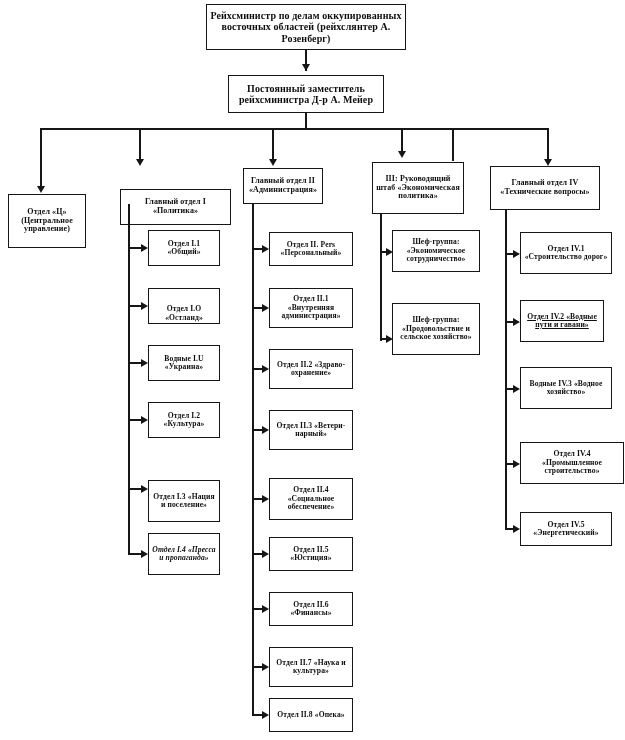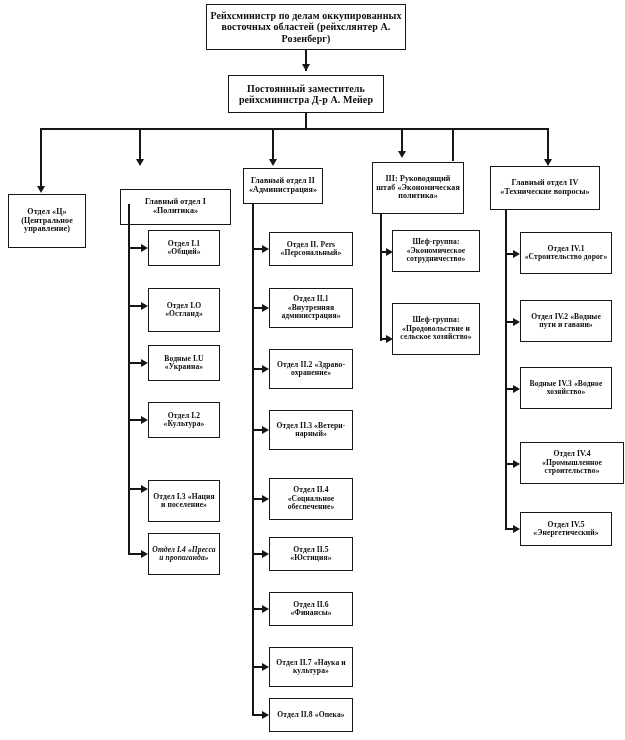--- a/index.html
+++ b/index.html
@@ -108,21 +108,21 @@
     <span>Главный отдел I «Политика»</span>
   </div>
   <div class="vline" style="left:128px; top:204px; height:351px;"></div>
 
   <div class="node n-leaf" style="left:148px; top:230px; width:72px; height:36px;">
     <span>Отдел I.1 «Общий»</span>
   </div>
   <div class="hline" style="left:128px; top:247px; width:13px;"></div>
   <div class="arrow-right" style="left:141px; top:244px;"></div>
 
-  <div class="node n-leaf" style="left:148px; top:288px; width:72px; height:44px;">
+  <div class="node n-leaf" style="left:148px; top:288px; width:72px; height:36px;align-items:flex-end;">
     <span>Отдел I.O «Остланд»</span>
   </div>
   <div class="hline" style="left:128px; top:305px; width:13px;"></div>
   <div class="arrow-right" style="left:141px; top:302px;"></div>
 
   <div class="node n-leaf" style="left:148px; top:345px; width:72px; height:36px;">
     <span>Водные I.U «Украина»</span>
   </div>
   <div class="hline" style="left:128px; top:362px; width:13px;"></div>
   <div class="arrow-right" style="left:141px; top:359px;"></div>
@@ -225,21 +225,21 @@
     <span>Главный отдел IV «Технические вопросы»</span>
   </div>
   <div class="vline" style="left:505px; top:210px; height:320px;"></div>
 
   <div class="node n-leaf" style="left:520px; top:232px; width:92px; height:42px;">
     <span>Отдел IV.1 «Строительство дорог»</span>
   </div>
   <div class="hline" style="left:505px; top:253px; width:8px;"></div>
   <div class="arrow-right" style="left:513px; top:250px;"></div>
 
-  <div class="node n-leaf" style="left:520px; top:300px; width:92px; height:42px;">
+  <div class="node n-leaf" style="left:520px; top:300px; width:84px; height:42px;text-decoration:underline;">
     <span>Отдел IV.2 «Водные пути и гавани»</span>
   </div>
   <div class="hline" style="left:505px; top:321px; width:8px;"></div>
   <div class="arrow-right" style="left:513px; top:318px;"></div>
 
   <div class="node n-leaf" style="left:520px; top:367px; width:92px; height:42px;">
     <span>Водные IV.3 «Водное хозяйство»</span>
   </div>
   <div class="hline" style="left:505px; top:388px; width:8px;"></div>
   <div class="arrow-right" style="left:513px; top:385px;"></div>

